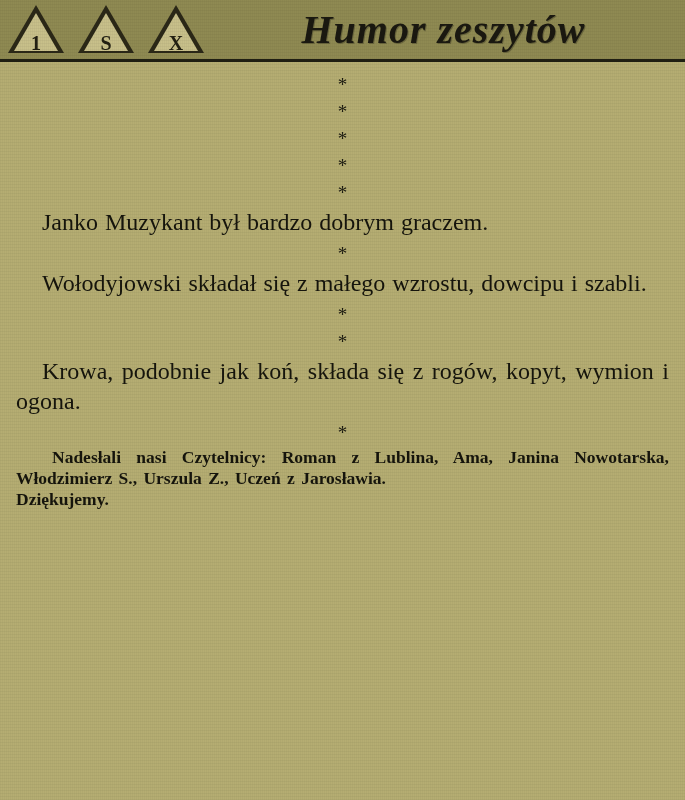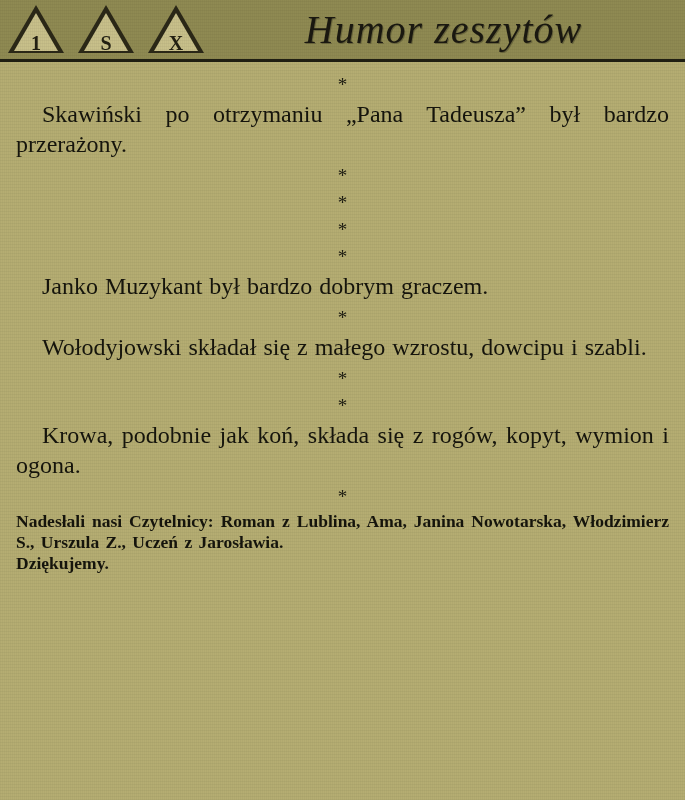--- a/index.html
+++ b/index.html
@@ -80,21 +80,21 @@
     font-family: "Liberation Serif", serif;
     font-size: 20px;
     font-weight: bold;
     color: #221f12;
     line-height: 1;
   }
   .masthead-title {
     flex: 1;
     font-family: "Liberation Serif", serif;
     font-style: italic;
-    font-weight: normal;
+    font-weight: bold;
     font-size: 40px;
     letter-spacing: 1px;
     color: #1a1810;
     text-align: center;
     padding-right: 14px;
     text-shadow: 1px 1px 0 rgba(0,0,0,0.25);
     white-space: nowrap;
   }
 
   
@@ -132,20 +132,21 @@
     word-spacing: 2px;
   }
   .credits .thanks {
     display: block;
     text-align: right;
     font-weight: bold;
   }
   .credits .firstline {
     text-indent: 16px;
     display: inline;
+    margin-left: 36px;
   }
 </style>
 </head>
 <body>
 
 <div id="page">
 
   <div class="masthead">
     <div class="signs">
       <div class="sign">
@@ -163,21 +164,20 @@
           <div class="tri-in"></div>
         <div class="glyph">X</div>
       </div>
     </div>
     <div class="masthead-title">Humor zeszytów</div>
   </div>
 
   <div class="content">
 
     <div class="sep">*</div>
-    <p class="joke">Skawiński po otrzymaniu „Pana Tadeusza” był bardzo przerażony.</p>
 
     <div class="sep">*</div>
 
     <div class="sep">*</div>
 
     <div class="sep">*</div>
 
     <div class="sep">*</div>
     <p class="joke">Janko Muzykant był bardzo dobrym graczem.</p>
 

